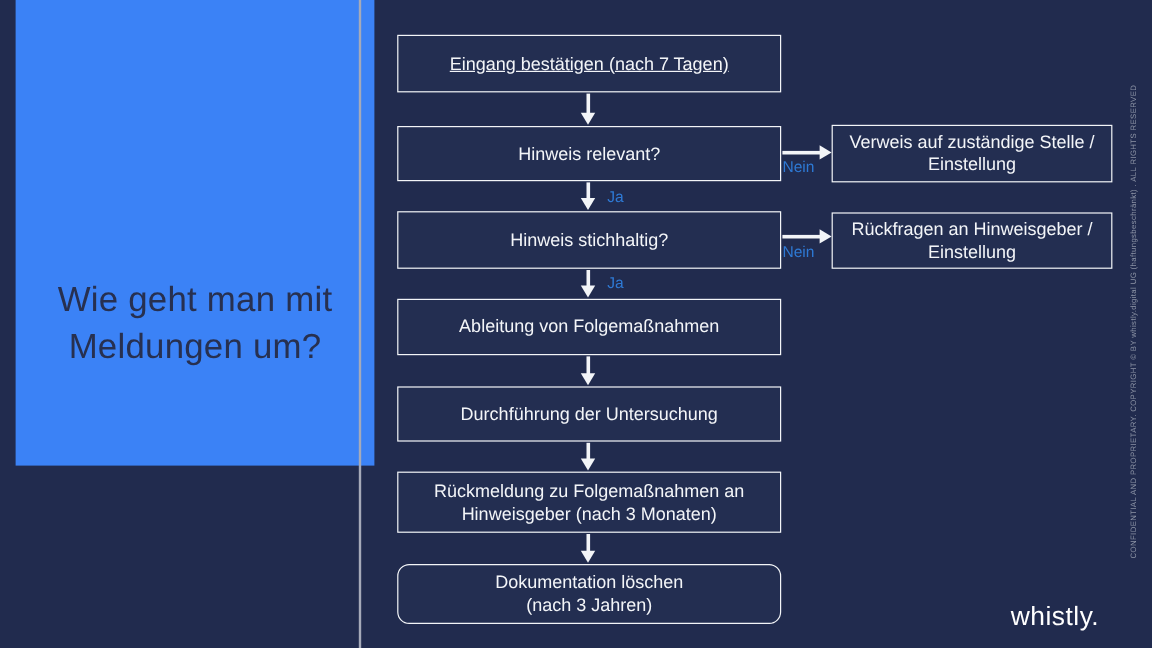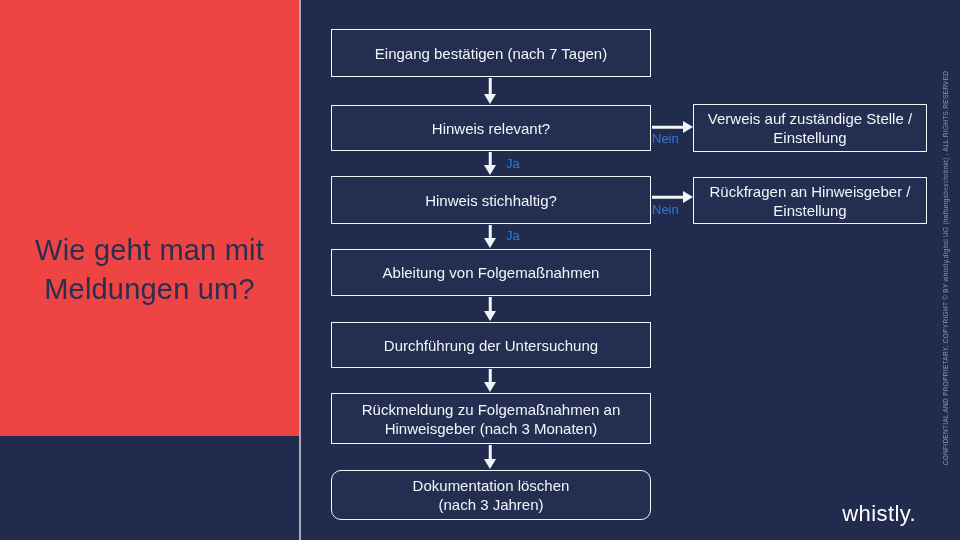--- a/index.html
+++ b/index.html
@@ -7,23 +7,23 @@
   .slide {
     position: relative;
     width: 960px; height: 540px;
     background: #212b4e;
     overflow: hidden;
     font-family: "Liberation Sans", sans-serif;
   }
 
   
   .left-panel {
-    position: absolute; left: 0; top: 0;
-    width: 299px; height: 436px;
-    background: #ef4444;
+    position: absolute; left: 13px; top: 0;
+    width: 299px; height: 388px;
+    background: #3b82f6;
   }
   .panel-divider {
     position: absolute; left: 299px; top: 0;
     width: 2px; height: 540px;
     background: #a6aab9;
   }
   .page-title {
     position: absolute; left: 0; top: 231px;
     width: 299px; padding: 0 12px;
     text-align: center;
@@ -39,21 +39,21 @@
     justify-content: center; align-items: center;
     text-align: center;
     border: 1.5px solid #f3f5f8;
     background: #232e51;
     color: #f3f5f8;
     font-size: 15px; line-height: 19px;
     padding: 2px 8px;
   }
   .main-node { left: 331px; width: 320px; }
   .side-node { left: 693px; width: 234px; }
-  .b1 { top: 29px;  height: 48px; }
+  .b1 { top: 29px;  height: 48px; text-decoration: underline; }
   .b2 { top: 105px; height: 46px; text-align: right; }
   .b3 { top: 176px; height: 48px; }
   .b4 { top: 249px; height: 47px; }
   .b5 { top: 322px; height: 46px; }
   .b6 { top: 393px; height: 51px; }
   .b7 { top: 470px; height: 50px; border-radius: 10px; }
   .s1 { top: 104px; height: 48px; }
   .s2 { top: 177px; height: 47px; }
 
   

